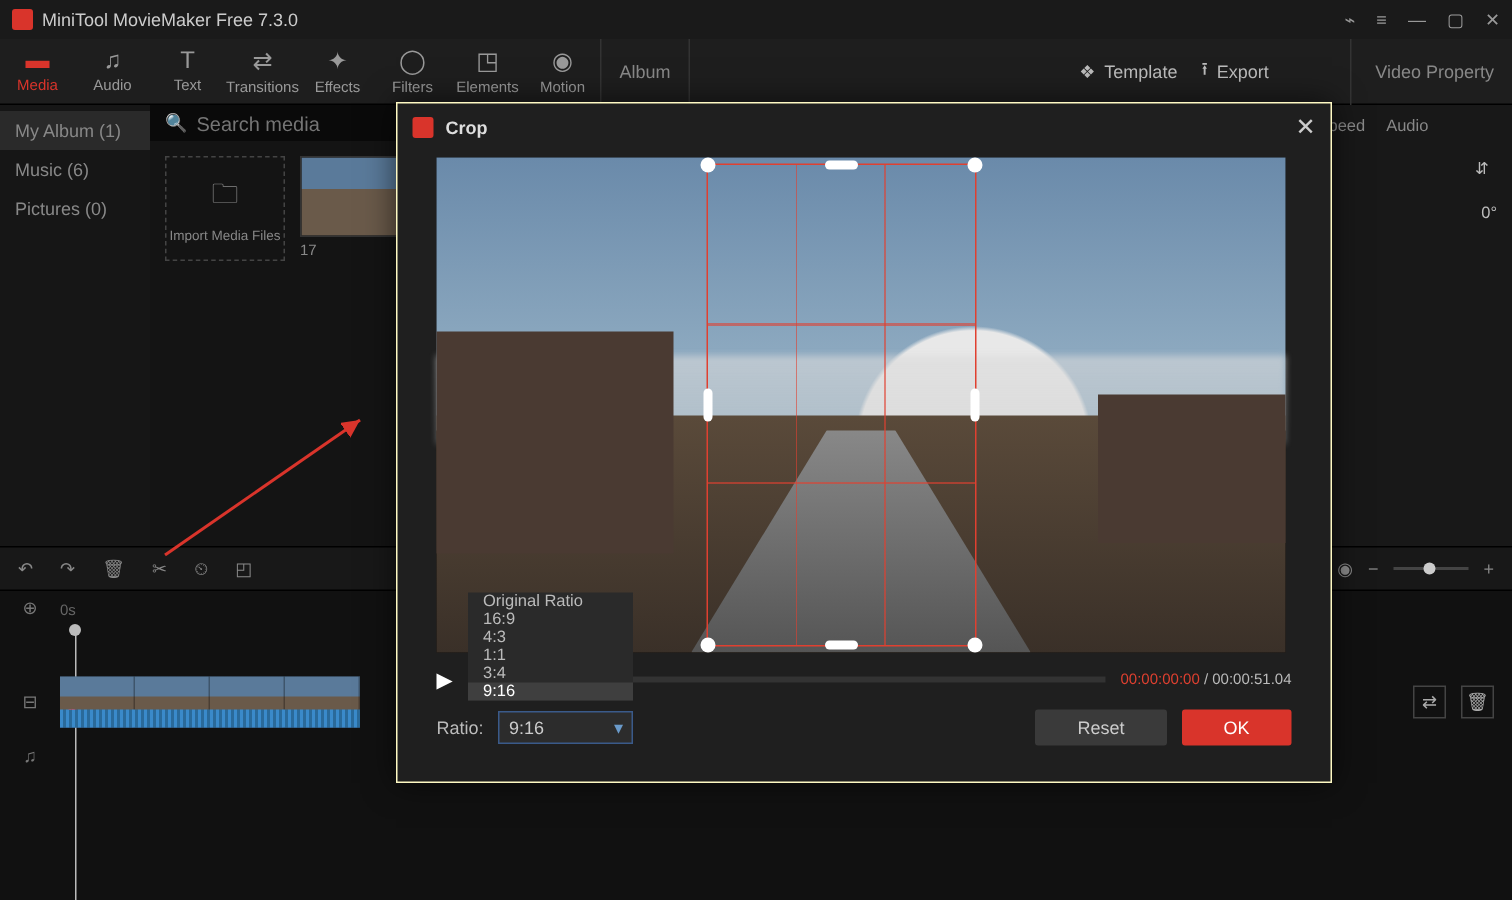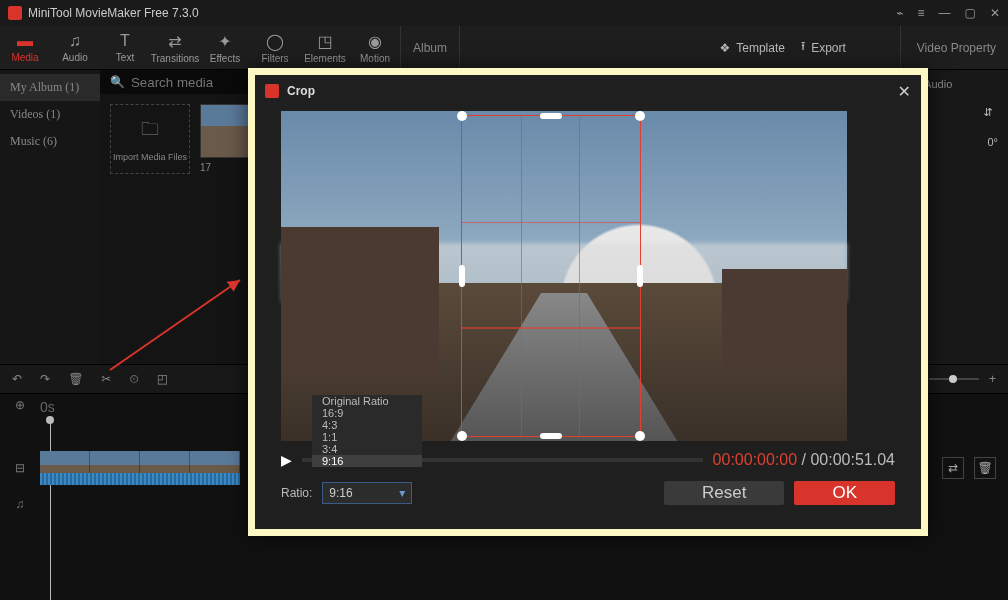--- a/index.html
+++ b/index.html
@@ -13,21 +13,21 @@
 .tool-item { width:50px; display:flex; flex-direction:column; align-items:center; justify-content:center; gap:2px; font-size:10px; color:#999; cursor:pointer; }
 .tool-item.active { color:#d9342b; }
 .tool-item .ico { font-size:16px; }
 .top-right { margin-left:auto; display:flex; align-items:center; gap:16px; padding-right:12px; }
 .player-label { color:#888; padding:0 12px; border-left:1px solid #333; border-right:1px solid #333; height:44px; display:flex; align-items:center; }
 .template-btn,.export-btn { display:flex; align-items:center; gap:6px; color:#bbb; cursor:pointer; }
 .video-prop { padding-left:16px; border-left:1px solid #333; height:44px; display:flex; align-items:center; color:#888;margin-left:38px; }
 .main { display:flex; height:294px; }
 .sidebar { width:100px; background:#161616; padding:4px 0; }
 .sidebar-search { height:24px; display:flex; align-items:center; padding:0 10px; color:#666; gap:6px; }
-.sidebar-item { padding:6px 10px; color:#888; cursor:pointer;font-family:Liberation Serif, serif; }
+.sidebar-item { padding:6px 10px; color:#888; cursor:pointer; }
 .sidebar-item.sel { background:#2a2a2a; }
 .media-area { flex:1; background:#141414; padding:10px; display:flex; gap:10px; }
 .import-box { width:80px; height:70px; border:1px dashed #444; display:flex; flex-direction:column; align-items:center; justify-content:center; gap:6px; color:#888; font-size:9px; cursor:pointer; }
 .thumb { width:80px; height:54px; background:linear-gradient(#5a7a9a 0 40%,#6a5a4a 40% 100%); border:1px solid #333; }
 .prop-panel { width:180px; background:#181818; padding:8px 10px; font-size:11px; }
 .prop-tabs { display:flex; gap:14px; color:#888; margin-bottom:12px; }
 .prop-row { display:flex; justify-content:space-between; align-items:center; margin:10px 0; }
 .prop-ico { width:20px; height:20px; display:flex; align-items:center; justify-content:center; }
 .edit-bar { height:30px; background:#181818; display:flex; align-items:center; gap:18px; padding:0 12px; color:#888; border-top:1px solid #000; border-bottom:1px solid #000; }
 .edit-bar span { cursor:pointer; }
@@ -39,21 +39,21 @@
 .tl-cursor { position:absolute; left:50px; top:26px; bottom:0; width:1px; background:#bbb; }
 .tl-cursor::before { content:""; position:absolute; top:-4px; left:-4px; width:8px; height:8px; background:#bbb; border-radius:50%; }
 .track { height:36px; display:flex; align-items:center; }
 .track-ico { width:40px; display:flex; justify-content:center; color:#777; }
 .clip { height:34px; width:200px; background:linear-gradient(#4a6a8a 0 55%,#2a5a9a 55% 100%); position:relative; display:flex; }
 .clip::after { content:""; position:absolute; bottom:0; left:0; right:0; height:12px; background:repeating-linear-gradient(90deg,#3a8aca 0 2px,#2a6a9a 2px 4px); }
 .clip-seg { flex:1; border-right:1px solid rgba(0,0,0,0.3); background:linear-gradient(#5a7a9a 0 40%,#6a5a4a 40% 70%,transparent 70%); }
 .clip .mute { position:absolute; bottom:1px; left:2px; color:#ccc; font-size:10px; }
 .ico-btn { width:22px; height:22px; border:1px solid #444; display:flex; align-items:center; justify-content:center; color:#aaa; cursor:pointer; }
 
-.modal { position:absolute; left:248px; top:68px; width:680px; background:#1f1f1f; border:7px solid #fef9c3; box-shadow:0 0 20px rgba(0,0,0,0.6); }
+.modal { position:absolute; left:264px; top:68px; width:624px; background:#1f1f1f; border:1px solid #fef9c3; box-shadow:0 0 20px rgba(0,0,0,0.6); }
 .modal-head { height:32px; display:flex; align-items:center; padding:0 10px; gap:8px; }
 .modal-head .mico { width:14px; height:14px; background:#d9342b; border-radius:2px; }
 .modal-head .mtitle { flex:1; font-weight:bold; color:#ddd; }
 .modal-head .mclose { color:#ccc; cursor:pointer; font-size:16px; }
 .crop-body { padding:4px 26px 10px; }
 .crop-canvas { width:566px; height:330px; position:relative; background:#000; }
 .crop-img { position:absolute; inset:0; }
 .sky { position:absolute; left:0; right:0; top:0; height:55%; background:linear-gradient(#6a8aaa,#9ab5c8); }
 .sky::after { content:""; position:absolute; right:20%; bottom:-10px; width:190px; height:120px; background:radial-gradient(circle at 50% 100%,#e8e8e8 0 50%,transparent 52%); }
 .clouds { position:absolute; left:0; right:0; top:40%; height:18%; background:linear-gradient(rgba(220,220,220,0.6),rgba(200,200,200,0.4)); filter:blur(2px); }
@@ -63,26 +63,26 @@
 .crop-rect { position:absolute; left:180px; top:4px; width:180px; height:322px; border:1px solid #e04030; }
 .crop-rect .grid { position:absolute; inset:0; background:linear-gradient(to right,transparent 33%,rgba(224,64,48,0.6) 33% 33.5%,transparent 33.5% 66%,rgba(224,64,48,0.6) 66% 66.5%,transparent 66.5%),linear-gradient(to bottom,transparent 33%,rgba(224,64,48,0.6) 33% 33.5%,transparent 33.5% 66%,rgba(224,64,48,0.6) 66% 66.5%,transparent 66.5%); }
 .handle { position:absolute; width:10px; height:10px; background:#fff; border-radius:50%; }
 .handle.edge { width:22px; height:6px; border-radius:3px; }
 .handle.v { width:6px; height:22px; border-radius:3px; }
 .h-tl{top:-5px;left:-5px}.h-tr{top:-5px;right:-5px}.h-bl{bottom:-5px;left:-5px}.h-br{bottom:-5px;right:-5px}
 .h-t{top:-3px;left:50%;transform:translateX(-50%)}.h-b{bottom:-3px;left:50%;transform:translateX(-50%)}
 .h-l{left:-3px;top:50%;transform:translateY(-50%)}.h-r{right:-3px;top:50%;transform:translateY(-50%)}
 .crop-controls { display:flex; align-items:center; gap:10px; padding:10px 0 4px; }
 .crop-controls .play { color:#fff; font-size:14px; cursor:pointer; }
-.crop-controls .time { margin-left:auto; font-size:16px; }
+.crop-controls .time { margin-left:auto; font-size:10px; }
 .crop-controls .time .cur { color:#e04030; }
 .crop-footer { display:flex; align-items:center; gap:10px; padding:8px 0 14px; }
 .ratio-dd { width:90px; height:22px; background:#2c2c2c; border:1px solid #3a5a8a; display:flex; align-items:center; padding:0 6px; color:#ccc; cursor:pointer; position:relative; }
 .ratio-dd::after { content:"▾"; position:absolute; right:6px; color:#6a9aca; }
-.btn { height:24px; padding:0 38px; display:flex; align-items:center; border-radius:2px; cursor:pointer; font-size:17px; }
+.btn { height:24px; padding:0 28px; display:flex; align-items:center; border-radius:2px; cursor:pointer; font-size:12px; }
 .btn-reset { background:#3a3a3a; color:#ccc; margin-left:auto; }
 .btn-ok { background:#d9342b; color:#fff; }
 .ratio-menu { position:absolute; left:312px; top:395px; width:110px; background:#2a2a2a; z-index:20; }
 .ratio-menu .opt { padding:0 10px; color:#bbb; cursor:pointer; font-size:11px; }
 .ratio-menu .opt.sel { background:#3f3f3f; color:#fff; }
 .arrow { position:absolute; left:100px; top:270px; width:160px; height:110px; pointer-events:none; z-index:30; }
 .arrow svg { width:100%; height:100%; }
 </style>
 </head>
 <body>
@@ -142,22 +142,22 @@
         <span>⭱</span>
         <span>Export</span>
       </div>
     <div class="video-prop">Video Property</div>
   </div>
 </div>
 
 <div class="main">
   <div class="sidebar">
     <div class="sidebar-item sel">My Album (1)</div>
-    <div class="sidebar-item">Videos (1)</div>
     <div class="sidebar-item">Music (6)</div>
+    <div class="sidebar-item">Pictures (0)</div>
   </div>
   <div style="flex:1; display:flex; flex-direction:column;">
     <div class="sidebar-search">
       <span>🔍</span>
       <input style="background: transparent; border: none; color: rgb(136, 136, 136); outline: none; width: 120px;" placeholder="Search media">
     </div>
     <div class="media-area">
       <div>
         <div class="import-box">
           <span style="font-size:18px;">🗀</span>
@@ -200,21 +200,21 @@
     <div class="slider-track">
         <div class="slider-thumb"></div>
       </div>
     <span>+</span>
   </div>
 </div>
 
 <div class="timeline">
   <div class="tl-head">
     <div class="track-ico" style="position:absolute;left:0;top:4px;">⊕</div>
-    <span style="color:#666;font-size:14px;">0s</span>
+    <span style="color:#666;font-size:10px;">0s</span>
   </div>
   <div class="tl-cursor"></div>
   <div style="height:30px;"></div>
   <div class="track">
     <div class="track-ico">⊟</div>
     <div class="clip">
       <div class="clip-seg"></div>
         <div class="clip-seg"></div>
         <div class="clip-seg"></div>
         <div class="clip-seg"></div>

